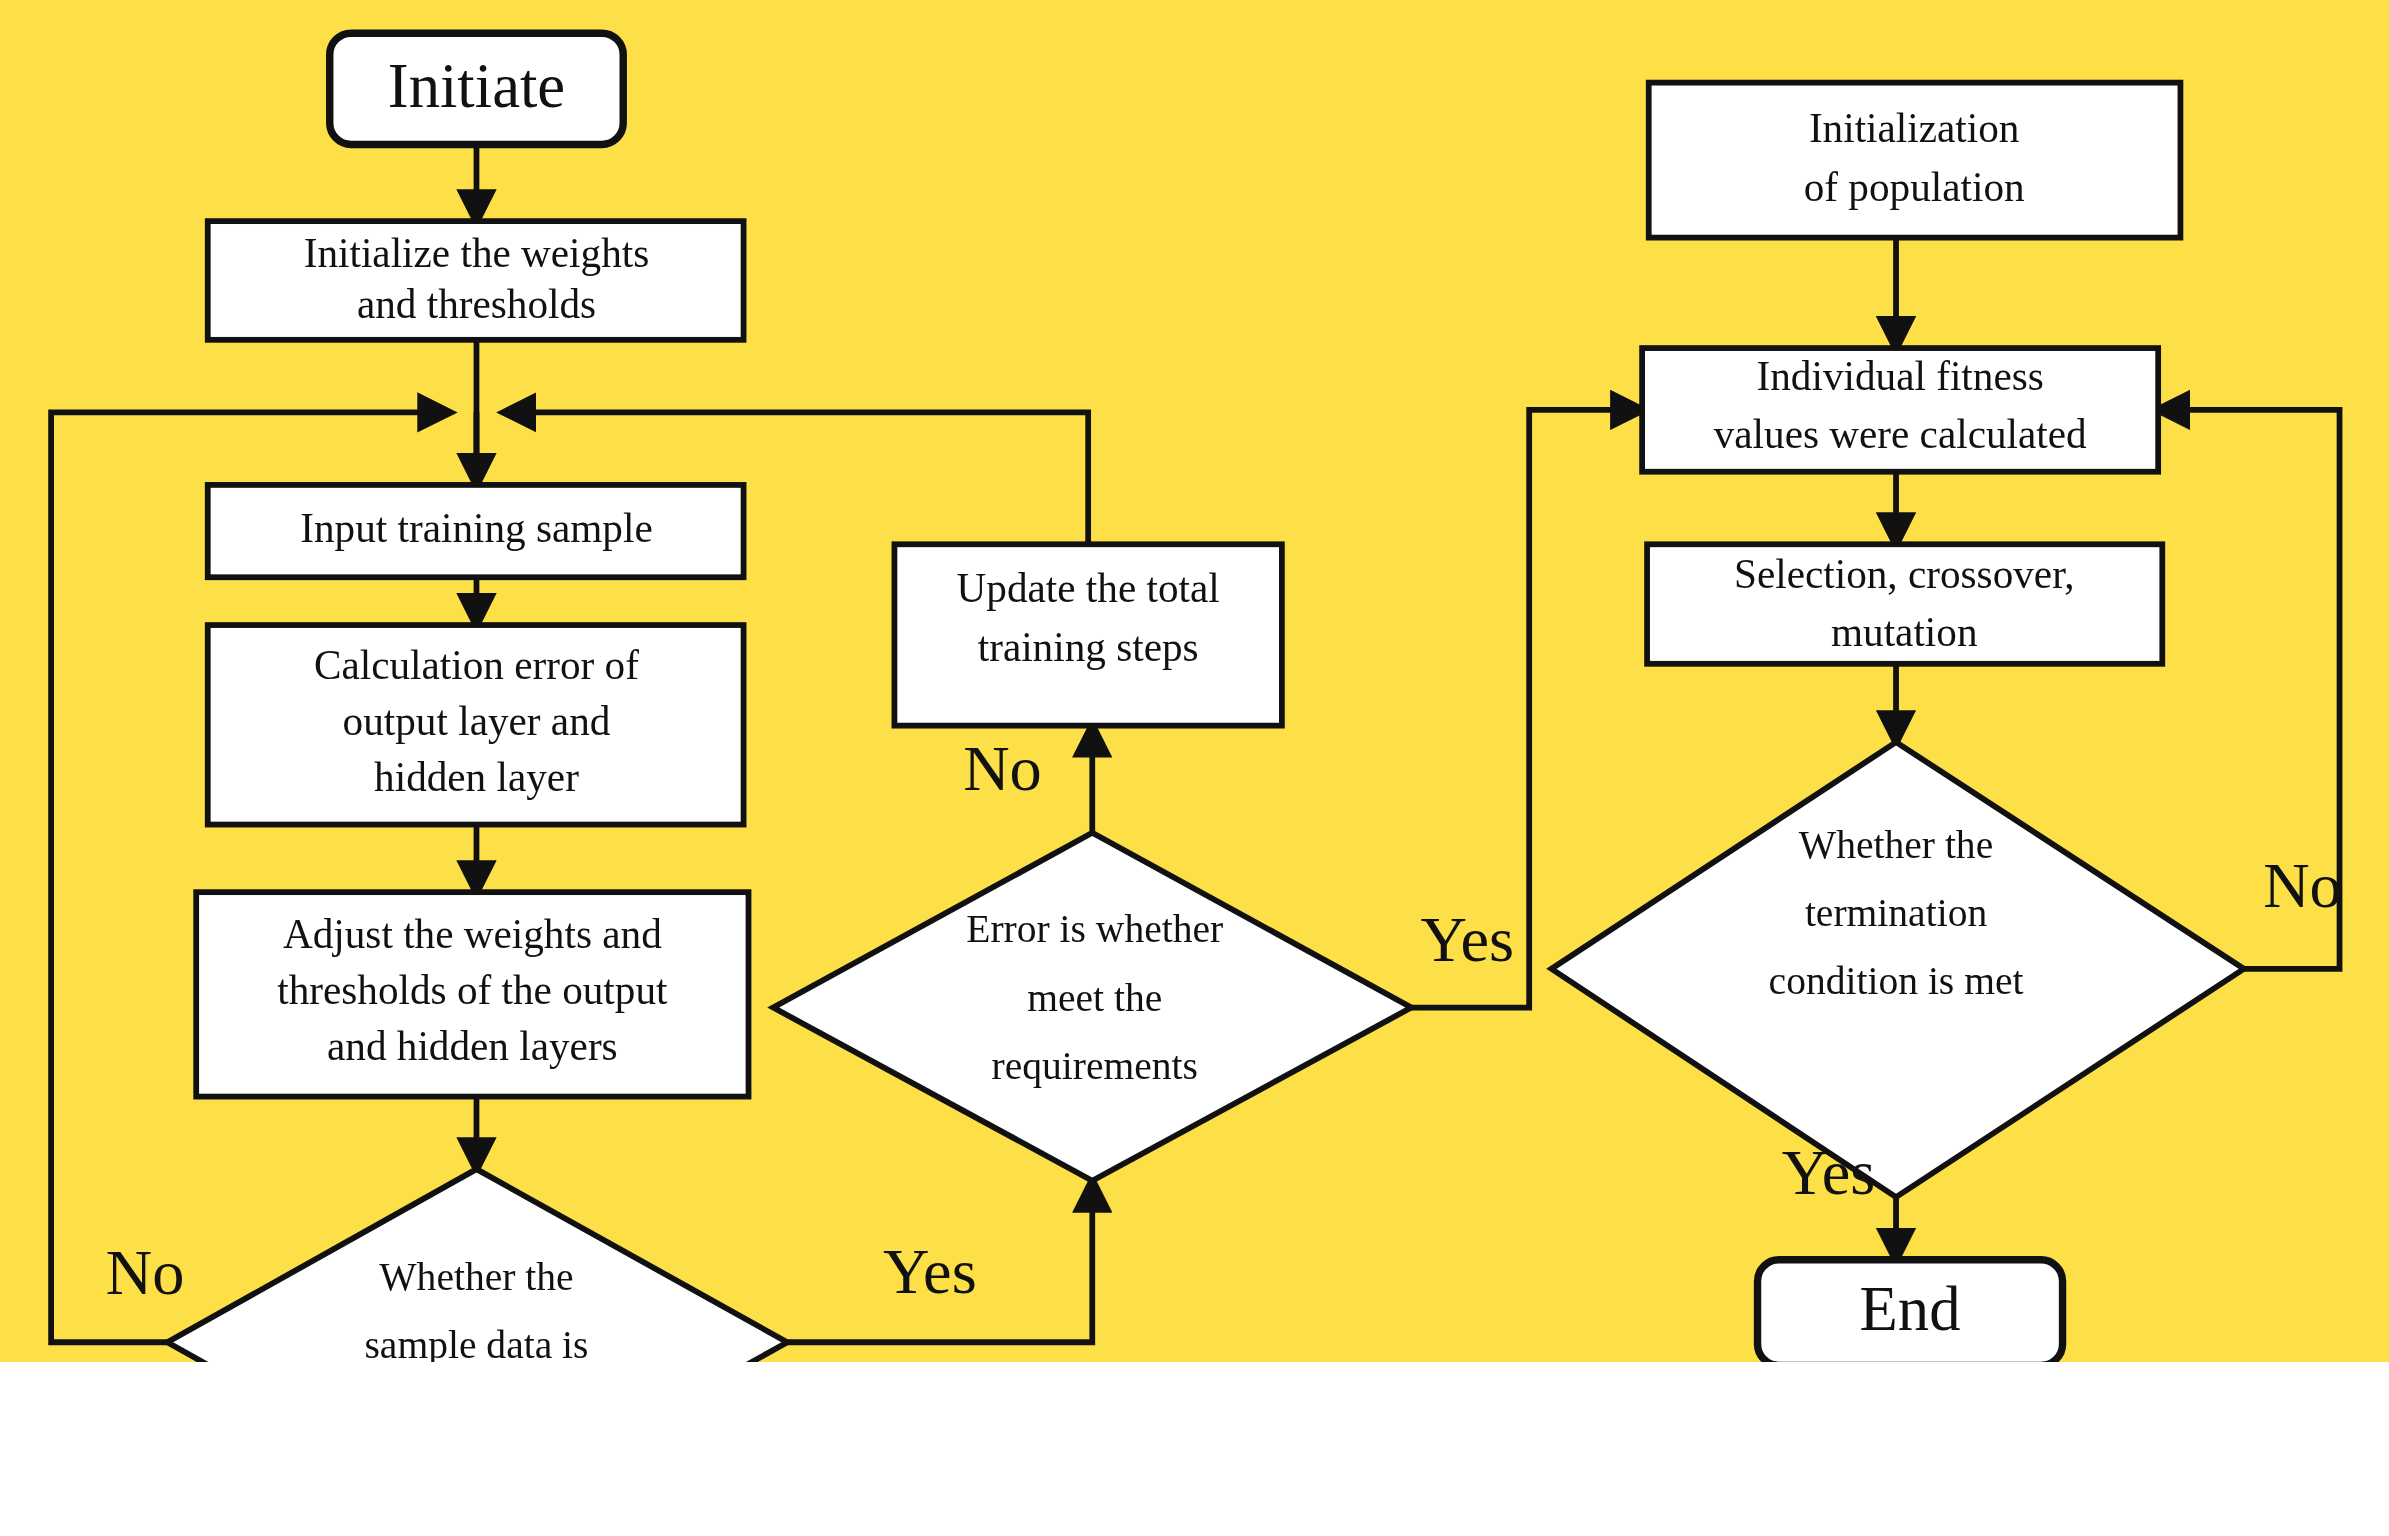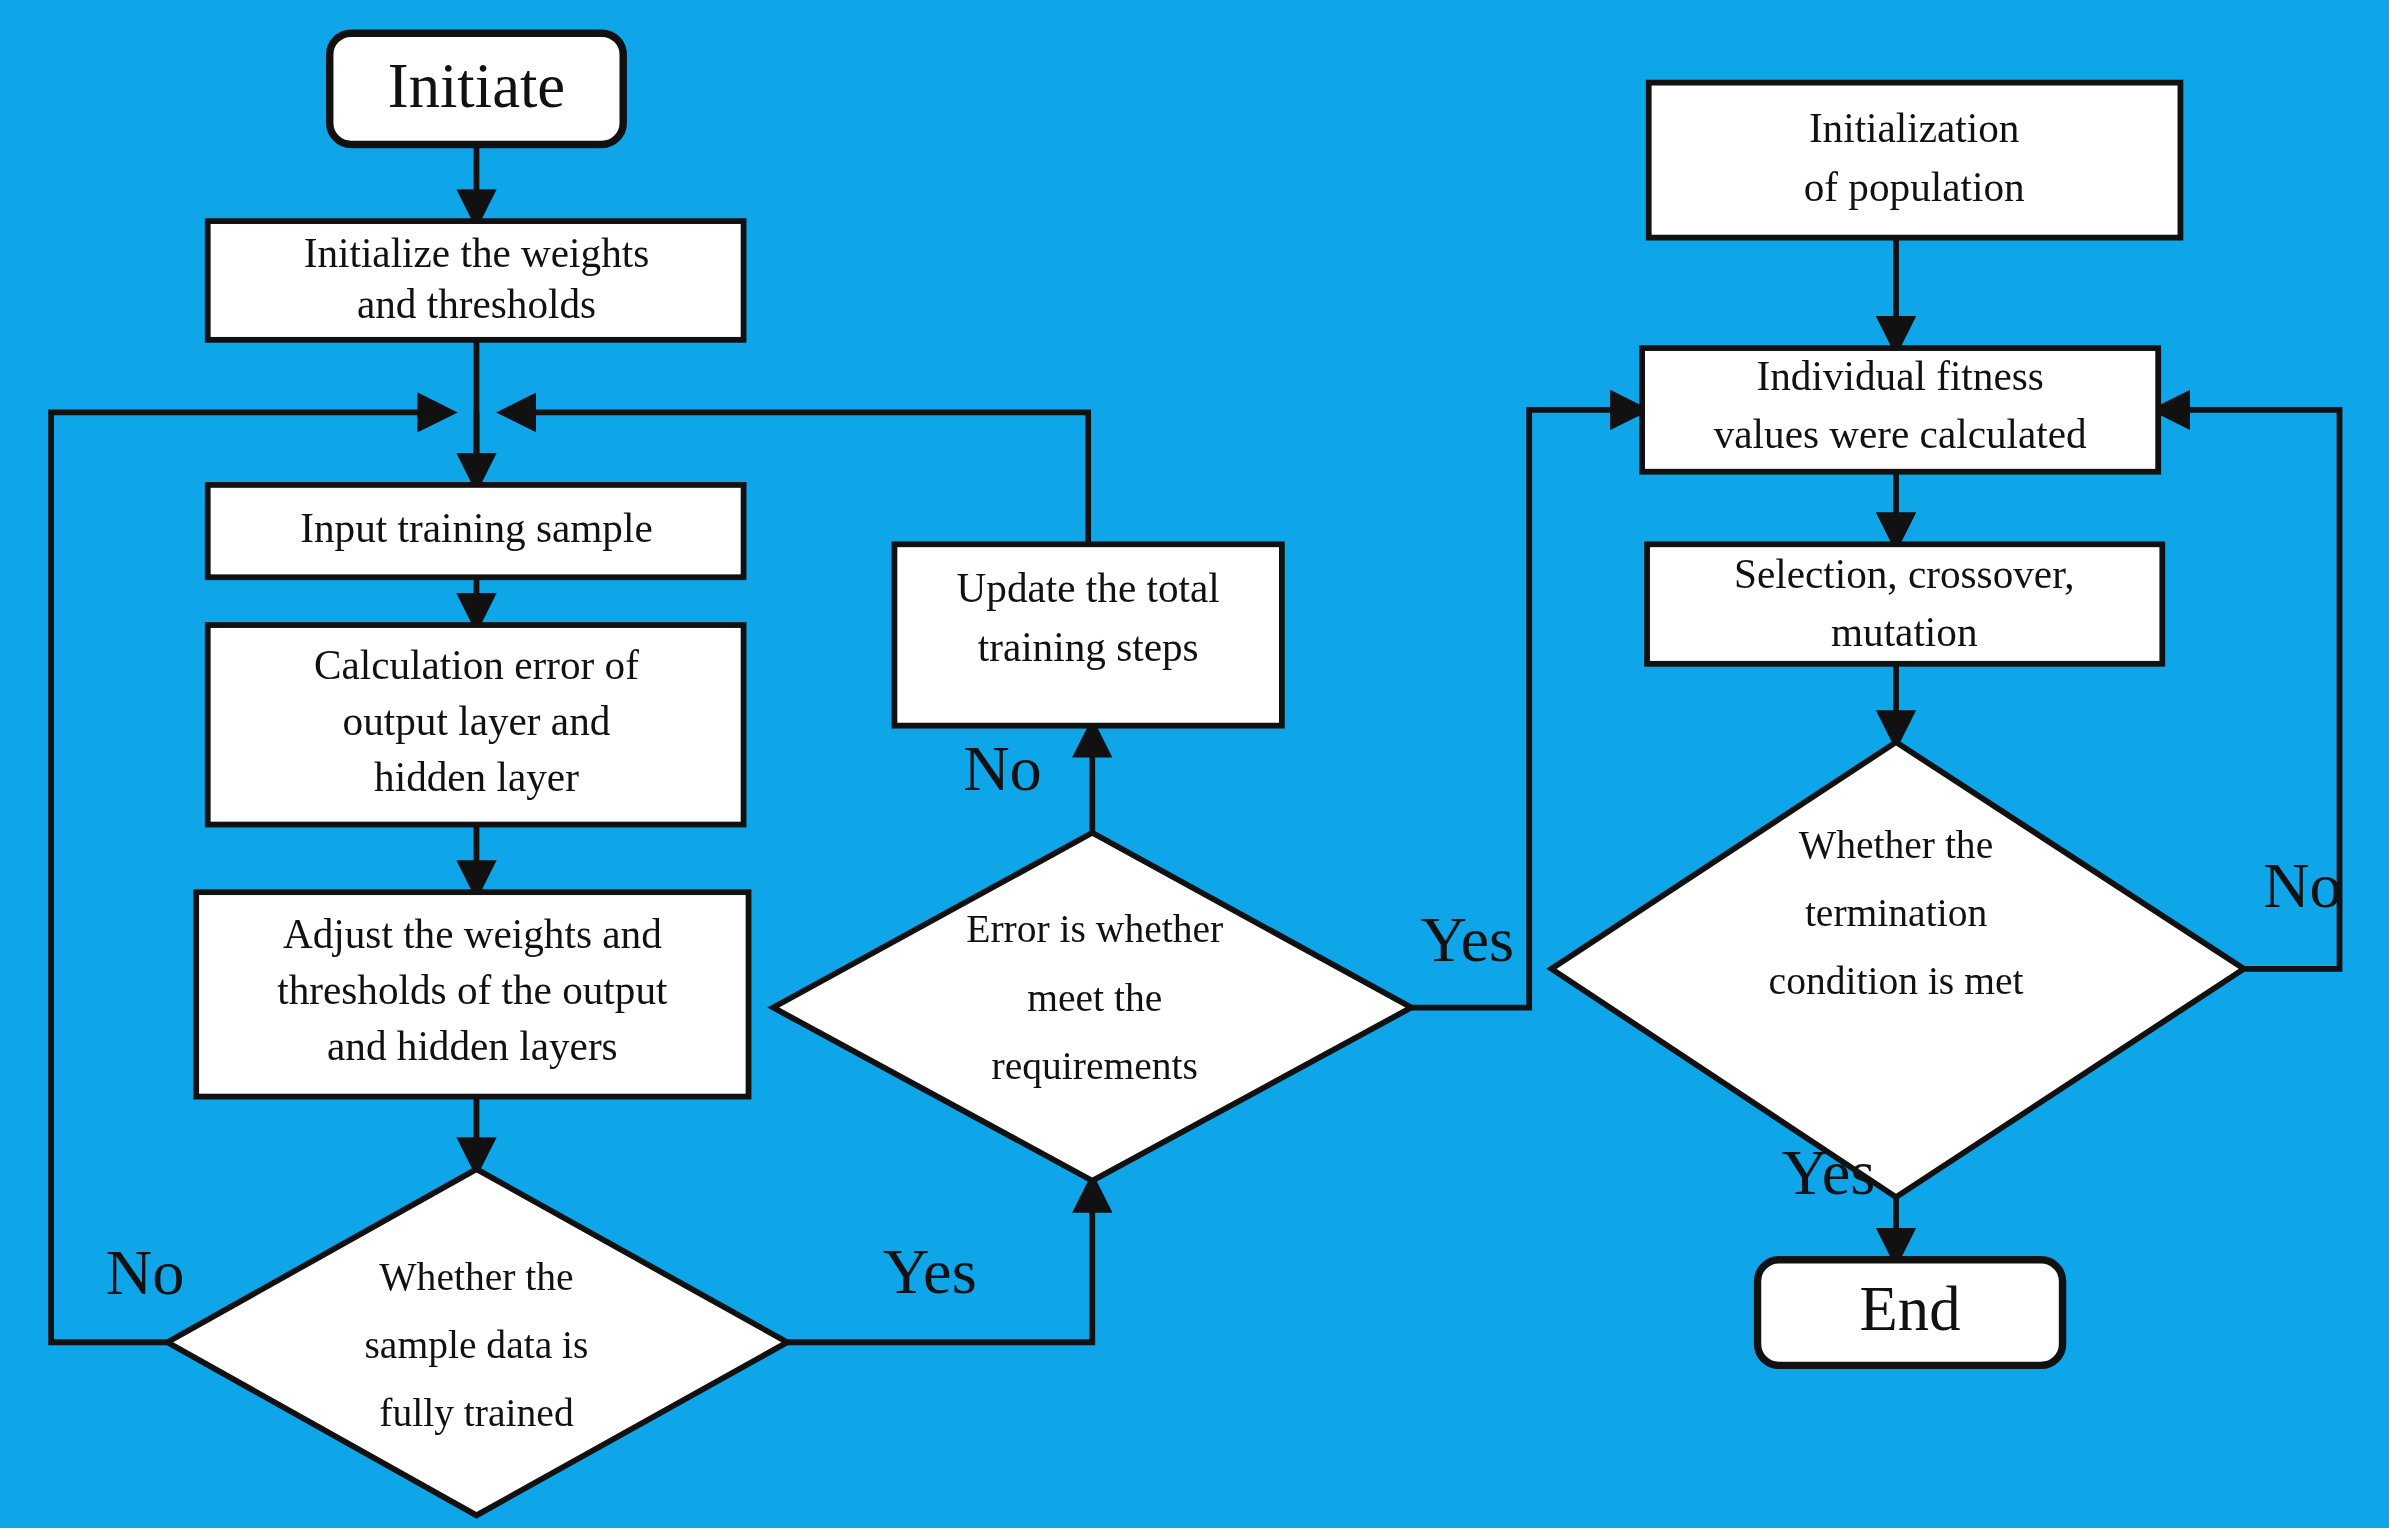--- a/index.html
+++ b/index.html
@@ -6,22 +6,22 @@
     margin: 0;
     padding: 0;
     background: #ffffff;
   }
   body {
     font-family: "Liberation Serif", "DejaVu Serif", serif;
   }
   #flowchart-root {
     position: relative;
     width: 2389px;
-    height: 1528px;
-    background: #0ea5e9;
+    height: 1362px;
+    background: #fde047;
     overflow: hidden;
   }
   svg#flow-svg {
     position: absolute;
     top: 0;
     left: 0;
     width: 2389px;
     height: 1537px;
     display: block;
   }

